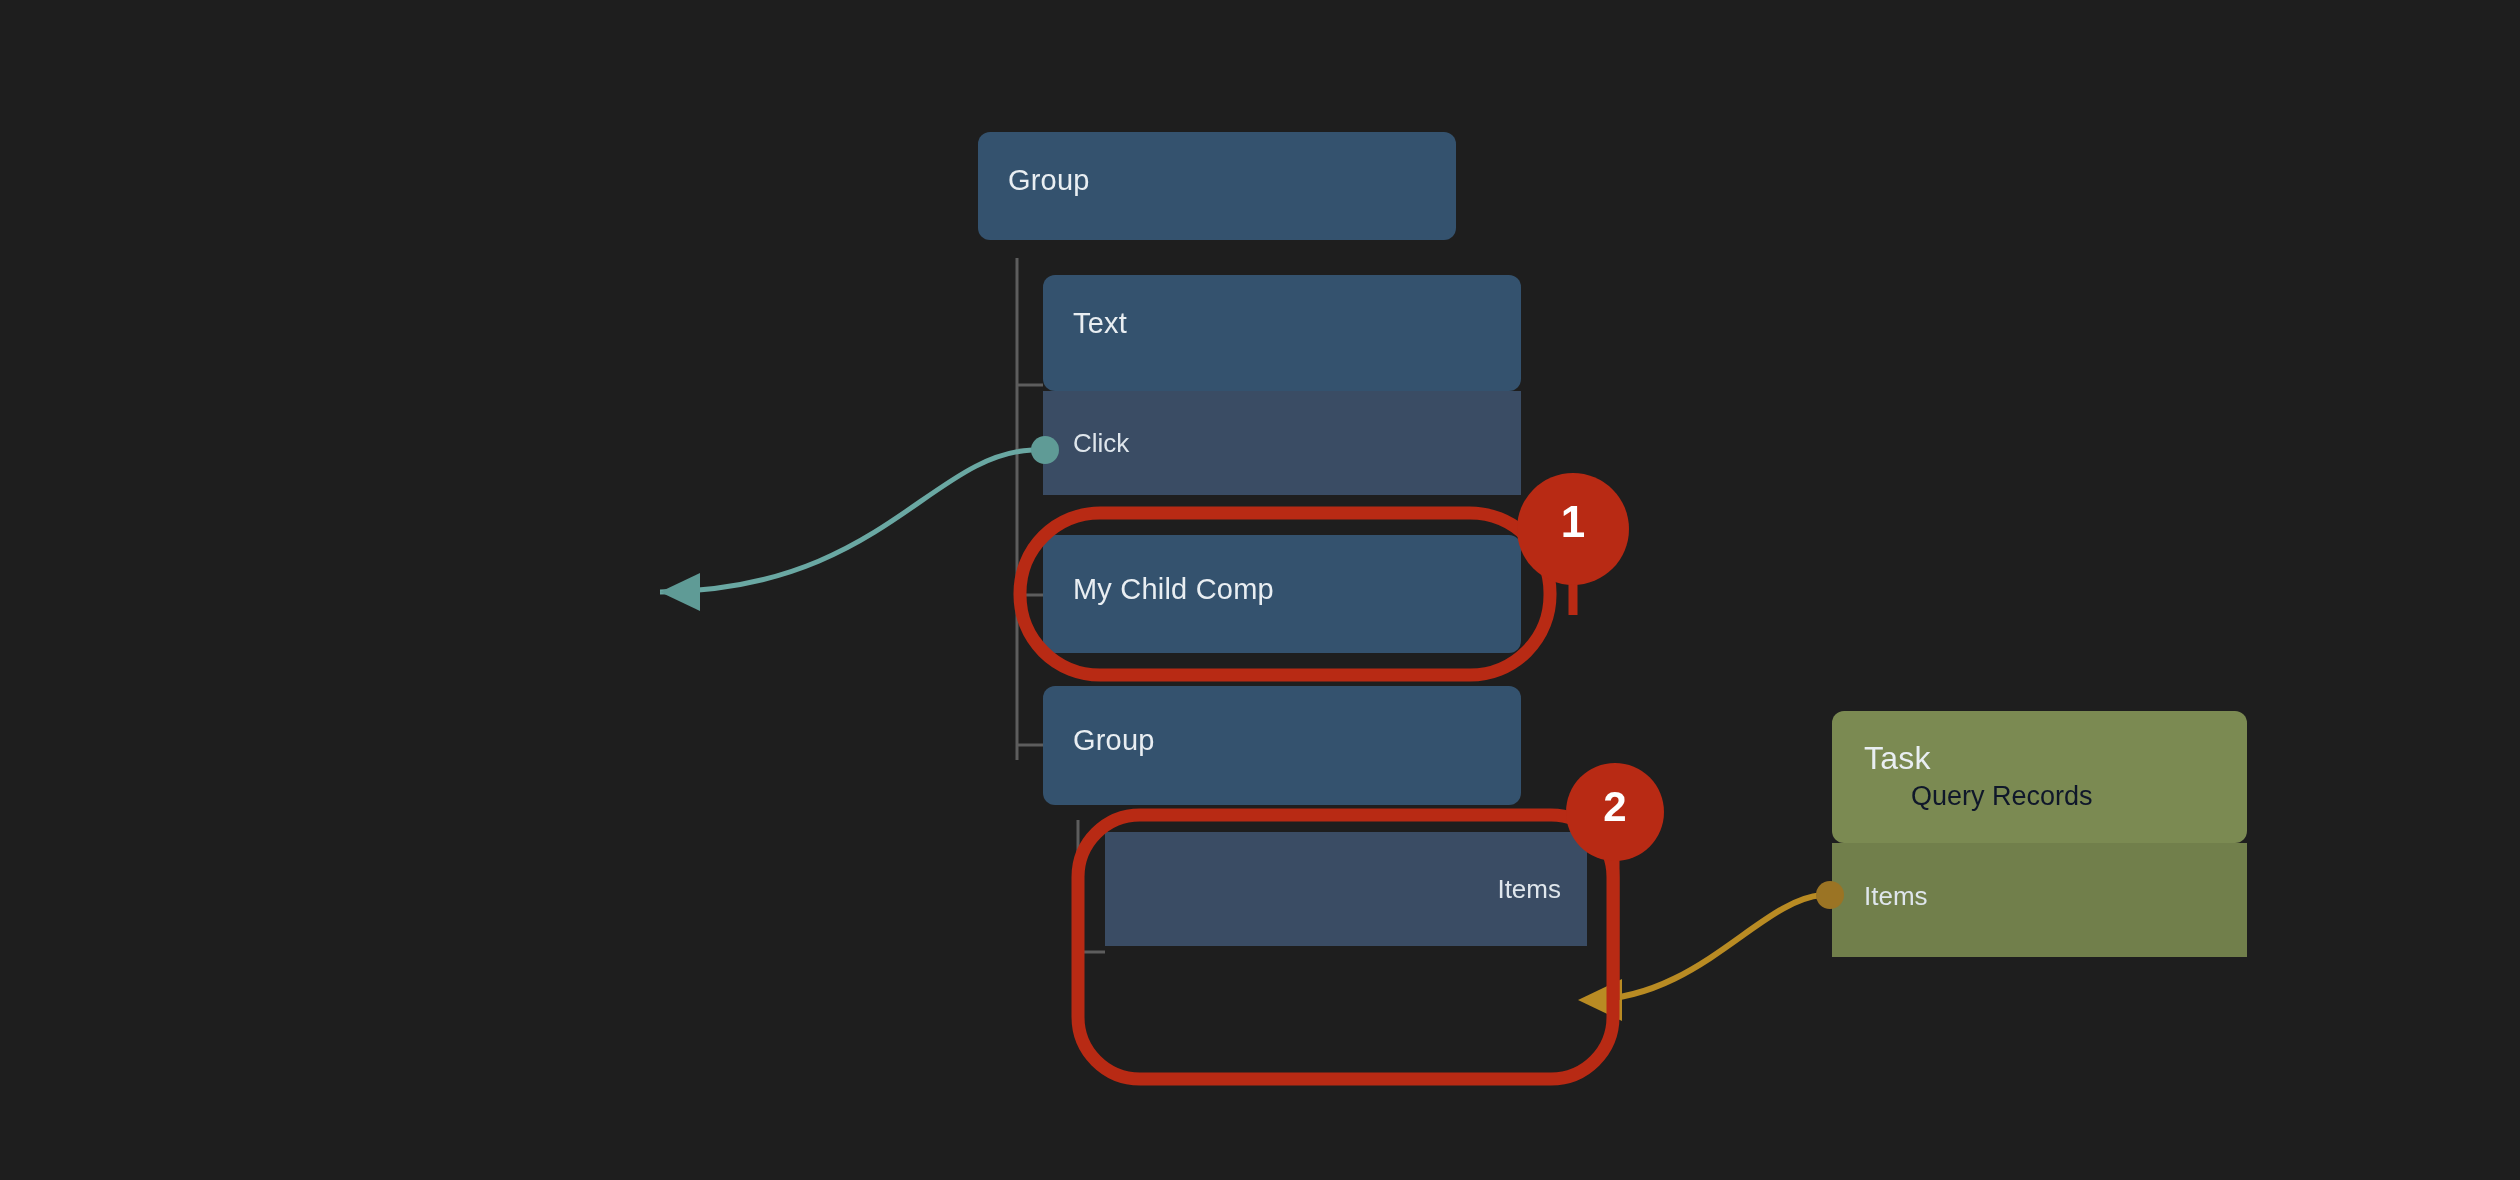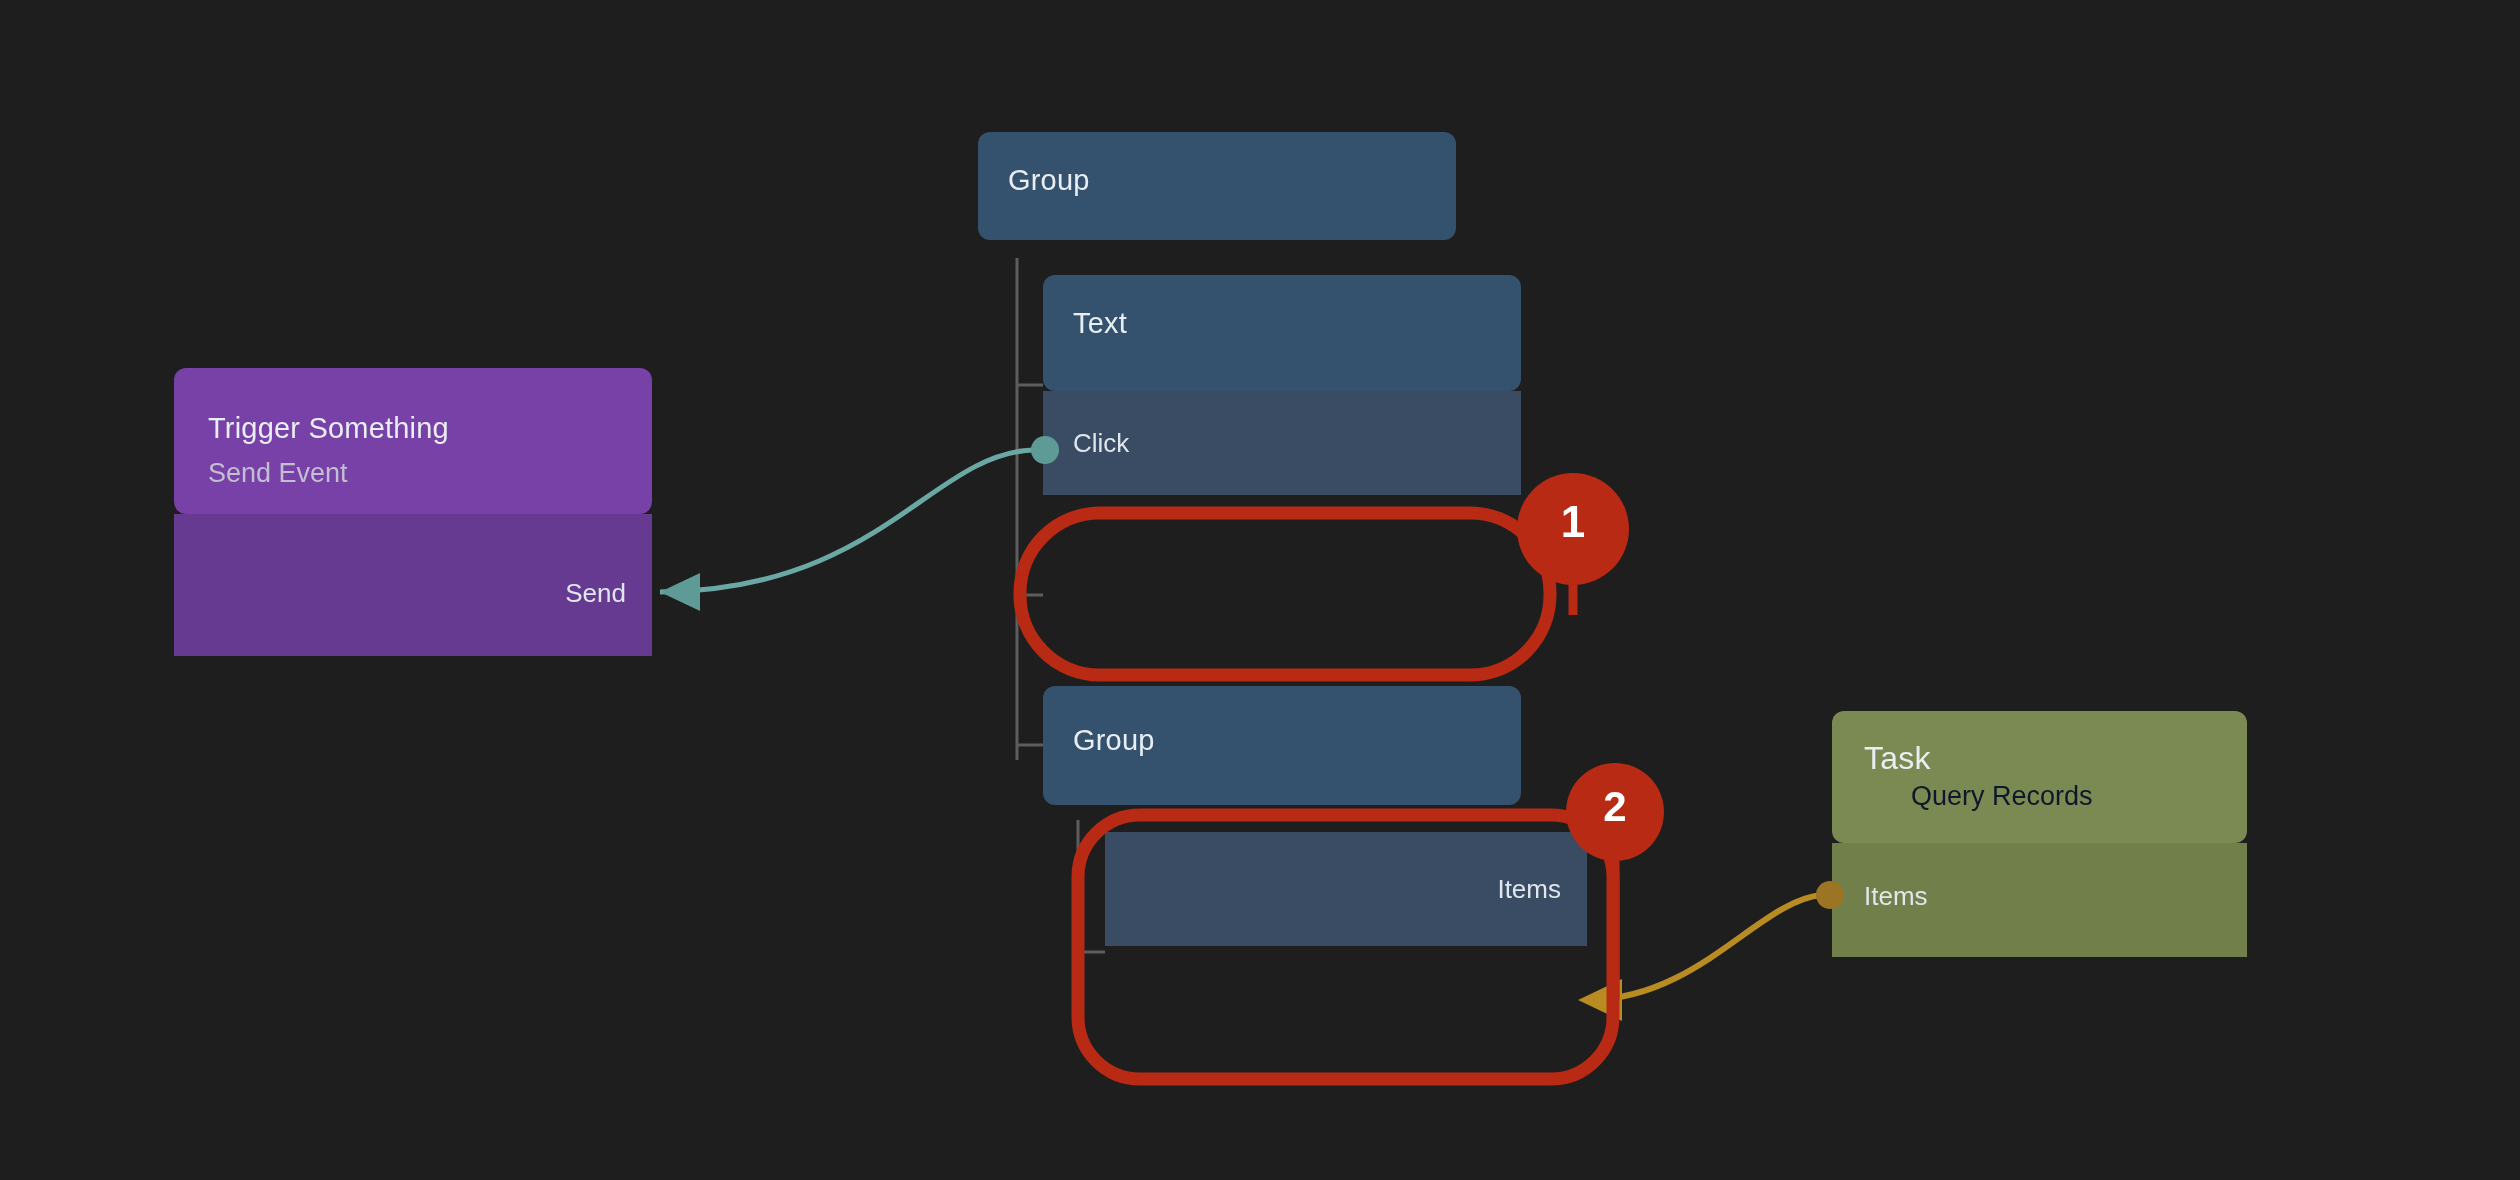--- a/index.html
+++ b/index.html
@@ -120,45 +120,41 @@
 
     <line x1="1017" y1="450" x2="1035" y2="450" stroke="#5d5d5d" stroke-width="3"></line>
     <line x1="1017" y1="595" x2="1043" y2="595" stroke="#5d5d5d" stroke-width="3"></line>
 
     <line x1="1017" y1="745" x2="1043" y2="745" stroke="#5d5d5d" stroke-width="3"></line>
 
     <line x1="1078" y1="820" x2="1078" y2="965" stroke="#5d5d5d" stroke-width="3"></line>
     <line x1="1078" y1="952" x2="1105" y2="952" stroke="#5d5d5d" stroke-width="3"></line>
   </svg>
 
-  <div class="node purple" style="left:174px; top:368px; width:478px; height:288px;">
-    <div class="hdr" style="height:146px;">
-      <span class="title" style="left:34px; top:44px;">Trigger Something</span>
-      <span class="subtitle" style="left:34px; top:90px;">Send Event</span>
-    </div>
-    <div class="body" style="height:142px;">
-      <span class="port-right" style="right:26px; top:64px;">Send</span>
-    </div>
-  </div>
 
   <div class="node blue" style="left:978px; top:132px; width:478px; height:108px;">
     <div class="hdr" style="height:108px;">
       <span class="title" style="left:30px; top:32px;">Group</span>
     </div>
   </div>
 
   <div class="node blue" style="left:1043px; top:275px; width:478px; height:276px;">
     <div class="hdr" style="height:116px;">
       <span class="title" style="left:30px; top:32px;">Text</span>
     </div>
     <div class="body" style="height:104px;">
       <span class="port-left" style="left:30px; top:37px;">Click</span>
     </div>
   </div>
 
+  <div class="node blue" style="left:1043px; top:535px; width:478px; height:118px;">
+    <div class="hdr" style="height:118px;">
+      <span class="title" style="left:30px; top:38px;">My Child Comp</span>
+    </div>
+  </div>
 
   <div class="node blue" style="left:1043px; top:686px; width:478px; height:119px;">
     <div class="hdr" style="height:119px;">
       <span class="title" style="left:30px; top:38px;">Group</span>
     </div>
   </div>
 
   <div class="node blue" style="left:1105px; top:832px; width:482px; height:226px;">
     <div class="body" style="height:114px;">
       <span class="port-right" style="right:26px; top:42px;">Items</span>

